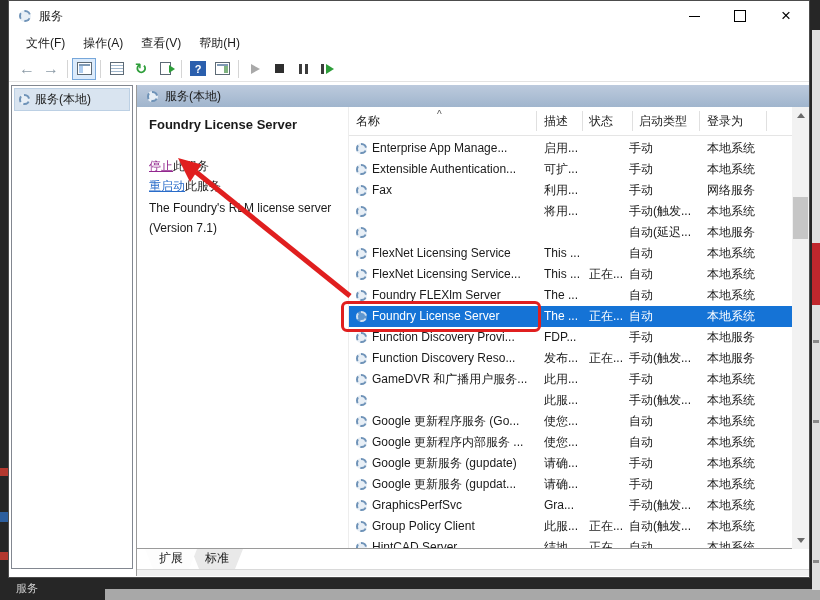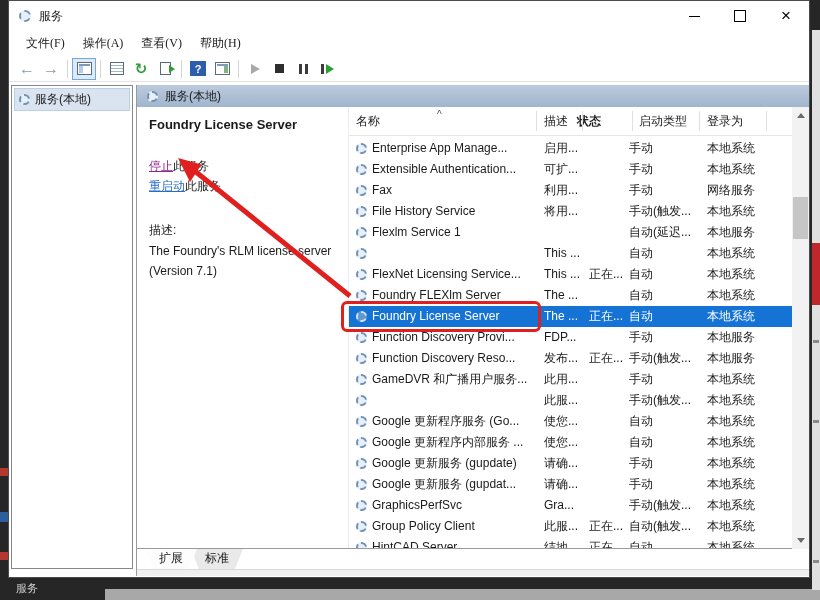--- a/index.html
+++ b/index.html
@@ -22,21 +22,21 @@
   .window{position:absolute;left:8px;top:0;width:802px;height:578px;background:#fff;border:1px solid #4c4c4c;box-sizing:border-box;}
   .titlebar{position:absolute;left:0;top:0;right:0;height:30px;background:#fff;display:flex;align-items:center;}
   .titlebar .app-title{margin-left:8px;}
   .win-controls{position:absolute;right:0;top:0;height:30px;display:flex;}
   .win-btn{width:46px;height:30px;display:flex;align-items:center;justify-content:center;cursor:default;}
   .glyph-min{width:11px;height:0;border-bottom:1px solid #000;}
   .glyph-max{width:10px;height:10px;border:1px solid #000;}
   .glyph-close{font-size:17px;line-height:10px;color:#000;}
 
   .menubar{position:absolute;left:0;top:30px;right:0;height:25px;background:#fff;display:flex;align-items:center;padding-left:8px;}
-  .menu-item{padding:3px 9px;font-family:Liberation Serif, serif;}
+  .menu-item{padding:3px 9px;}
 
   .toolbar{position:absolute;left:0;top:55px;right:0;height:25px;background:#fff;border-bottom:1px solid #e3e3e3;display:flex;align-items:center;padding-left:6px;}
   .tb-sep{width:1px;height:18px;background:#d5d5d5;margin:0 4px;}
   .tb-btn{width:24px;height:22px;display:flex;align-items:center;justify-content:center;position:relative;}
   .tb-btn.toggled{border:1px solid #77a7da;background:#dcebfb;box-sizing:border-box;}
   .arrow-glyph{font-size:16px;font-weight:bold;color:#8b9aa6;line-height:1;}
   .mini-win{width:15px;height:13px;border:1px solid #5d6a75;background:#fff;box-sizing:border-box;position:relative;}
   .mini-win .pane{position:absolute;left:1px;top:3px;bottom:1px;width:4px;background:#aecdf0;}
   .mini-win .bar{position:absolute;left:1px;top:1px;right:1px;height:2px;background:#7f99b4;}
   .mini-list{width:14px;height:13px;border:1px solid #5d6a75;background:repeating-linear-gradient(#fff,#fff 2px,#9fb6cc 2px,#9fb6cc 3px);box-sizing:border-box;}
@@ -220,30 +220,29 @@
     <div class="desc-pane">
       <div class="svc-title">Foundry License Server</div>
       <div class="svc-links">
         <div>
           <a class="link-stop">停止</a><span>此服务</span>
         </div>
         <div>
           <a class="link-restart">重启动</a><span>此服务</span>
         </div>
       </div>
-      <div class="svc-desc-label">描述:</div>
       <div class="svc-desc-text">The Foundry's RLM license server (Version 7.1)</div>
     </div>
 
     <div class="list">
       <div class="list-header">
         <span class="col-h" style="left:7px;">名称</span>
         <span class="sort-caret">^</span>
         <span class="col-h" style="left:195px;">描述</span>
-        <span class="col-h" style="left:228px;font-weight:bold;">状态</span>
+        <span class="col-h" style="left:240px;">状态</span>
         <span class="col-h" style="left:290px;">启动类型</span>
         <span class="col-h" style="left:358px;">登录为</span>
         <span class="col-sep" style="left:187px;"></span>
         <span class="col-sep" style="left:233px;"></span>
         <span class="col-sep" style="left:283px;"></span>
         <span class="col-sep" style="left:350px;"></span>
         <span class="col-sep" style="left:417px;"></span>
       </div>
       <div class="list-body">
           <div class="row">
@@ -265,36 +264,35 @@
           <div class="row">
     <span class="gear small"></span>
     <span class="cell c-name">Fax</span>
     <span class="cell c-desc">利用...</span>
     <span class="cell c-status"></span>
     <span class="cell c-start">手动</span>
     <span class="cell c-logon">网络服务</span>
   </div>
           <div class="row">
     <span class="gear small"></span>
-    <span class="cell c-name">File History Service</span>
     <span class="cell c-desc">将用...</span>
     <span class="cell c-status"></span>
     <span class="cell c-start">手动(触发...</span>
     <span class="cell c-logon">本地系统</span>
   </div>
           <div class="row">
     <span class="gear small"></span>
-    <span class="cell c-name">Flexlm Service 1</span>
     <span class="cell c-desc"></span>
     <span class="cell c-status"></span>
     <span class="cell c-start">自动(延迟...</span>
     <span class="cell c-logon">本地服务</span>
   </div>
           <div class="row">
     <span class="gear small"></span>
+    <span class="cell c-name">FlexNet Licensing Service</span>
     <span class="cell c-desc">This ...</span>
     <span class="cell c-status"></span>
     <span class="cell c-start">自动</span>
     <span class="cell c-logon">本地系统</span>
   </div>
           <div class="row">
     <span class="gear small"></span>
     <span class="cell c-name">FlexNet Licensing Service...</span>
     <span class="cell c-desc">This ...</span>
     <span class="cell c-status">正在...</span>

